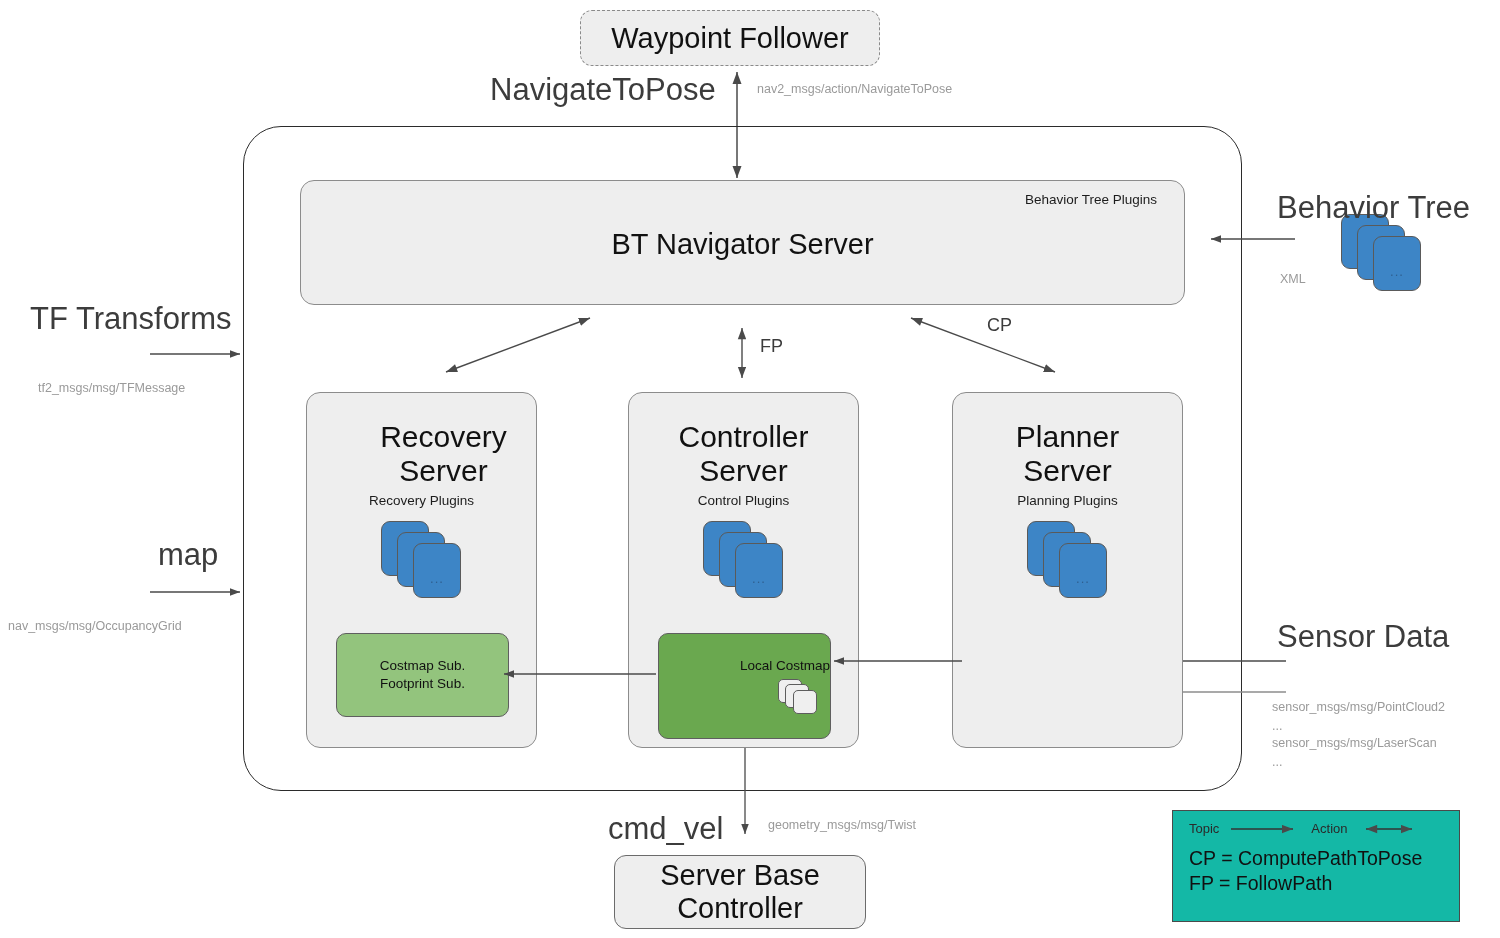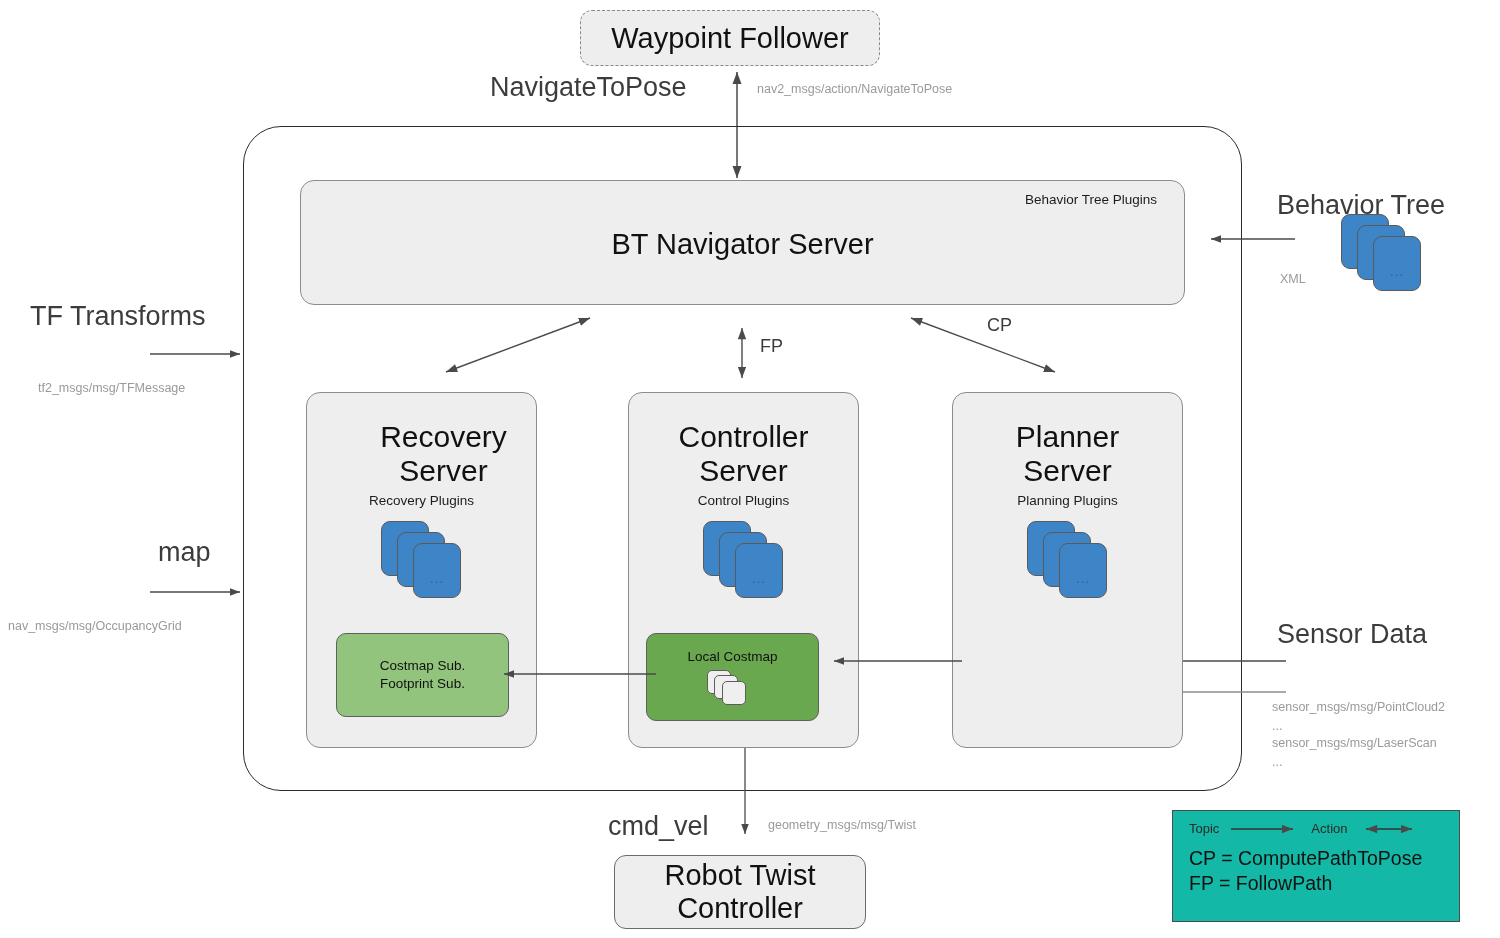--- a/index.html
+++ b/index.html
@@ -125,21 +125,21 @@
     background: #efefef;
     border: 1.4px solid #5d5d5d;
     box-sizing: border-box;
   }
   .mini-stack .m1 { left: 0px;  top: 0px; }
   .mini-stack .m2 { left: 7px;  top: 5px; }
   .mini-stack .m3 { left: 15px; top: 11px; }
 
   
   .big-label {
-    font-size: 27px;
+    font-size: 31px;
     color: #3c3c3c;
     white-space: nowrap;
     font-weight: 400;
   }
   .msg-label {
     font-size: 12.5px;
     color: #9a9a9a;
     white-space: nowrap;
     font-weight: 400;
   }
@@ -275,21 +275,21 @@
       <div>Server</div>
     </div>
     <div class="plugin-caption abs" style="left:0; right:0; top:100px;">Control Plugins</div>
     <div class="stack abs" style="left:74px; top:128px;">
       <div class="card c1"></div>
       <div class="card c2"></div>
       <div class="card c3">
         <span class="dots">...</span>
       </div>
     </div>
-    <div class="costmap abs" style="left:17px; top:240px; width:173px; height:88px;">
+    <div class="costmap abs" style="left:29px; top:240px; width:173px; height:106px;align-items:flex-end;">
       <div class="cm-label">Local Costmap</div>
       <div class="mini-stack">
         <div class="mcard m1"></div>
         <div class="mcard m2"></div>
         <div class="mcard m3"></div>
       </div>
     </div>
   </div>
 
   <div class="panel abs" style="left:952px; top:392px; width:231px; height:356px;">
@@ -329,21 +329,21 @@
     <line x1="160" y1="6" x2="8" y2="6" stroke="#4a4a4a" stroke-width="1.3" marker-end="url(#ah-dark)"></line>
   </svg>
 
   <div class="big-label abs" style="left:608px; top:811px;">cmd_vel</div>
   <div class="msg-label abs" style="left:768px; top:818px;">geometry_msgs/msg/Twist</div>
   <svg class="abs" style="left:738px; top:748px;" width="14" height="92">
     <line x1="7" y1="0" x2="7" y2="86" stroke="#4a4a4a" stroke-width="1.3" marker-end="url(#ah-dark)"></line>
   </svg>
 
   <div class="node abs" style="left:614px; top:855px; width:252px; height:74px;">
-    <div class="bt-title">Robot Twist</div>
+    <div class="bt-title">Server Base</div>
     <div class="bt-title">Controller</div>
   </div>
 
   <div class="legend abs" style="left:1172px; top:810px; width:288px; height:112px;">
     <div class="legend-row">
       <span class="legend-term">Topic</span>
       <svg width="72" height="10">
         <line x1="2" y1="5" x2="64" y2="5" stroke="#333333" stroke-width="1.4" marker-end="url(#ah-dark)"></line>
       </svg>
       <span class="legend-term">Action</span>

